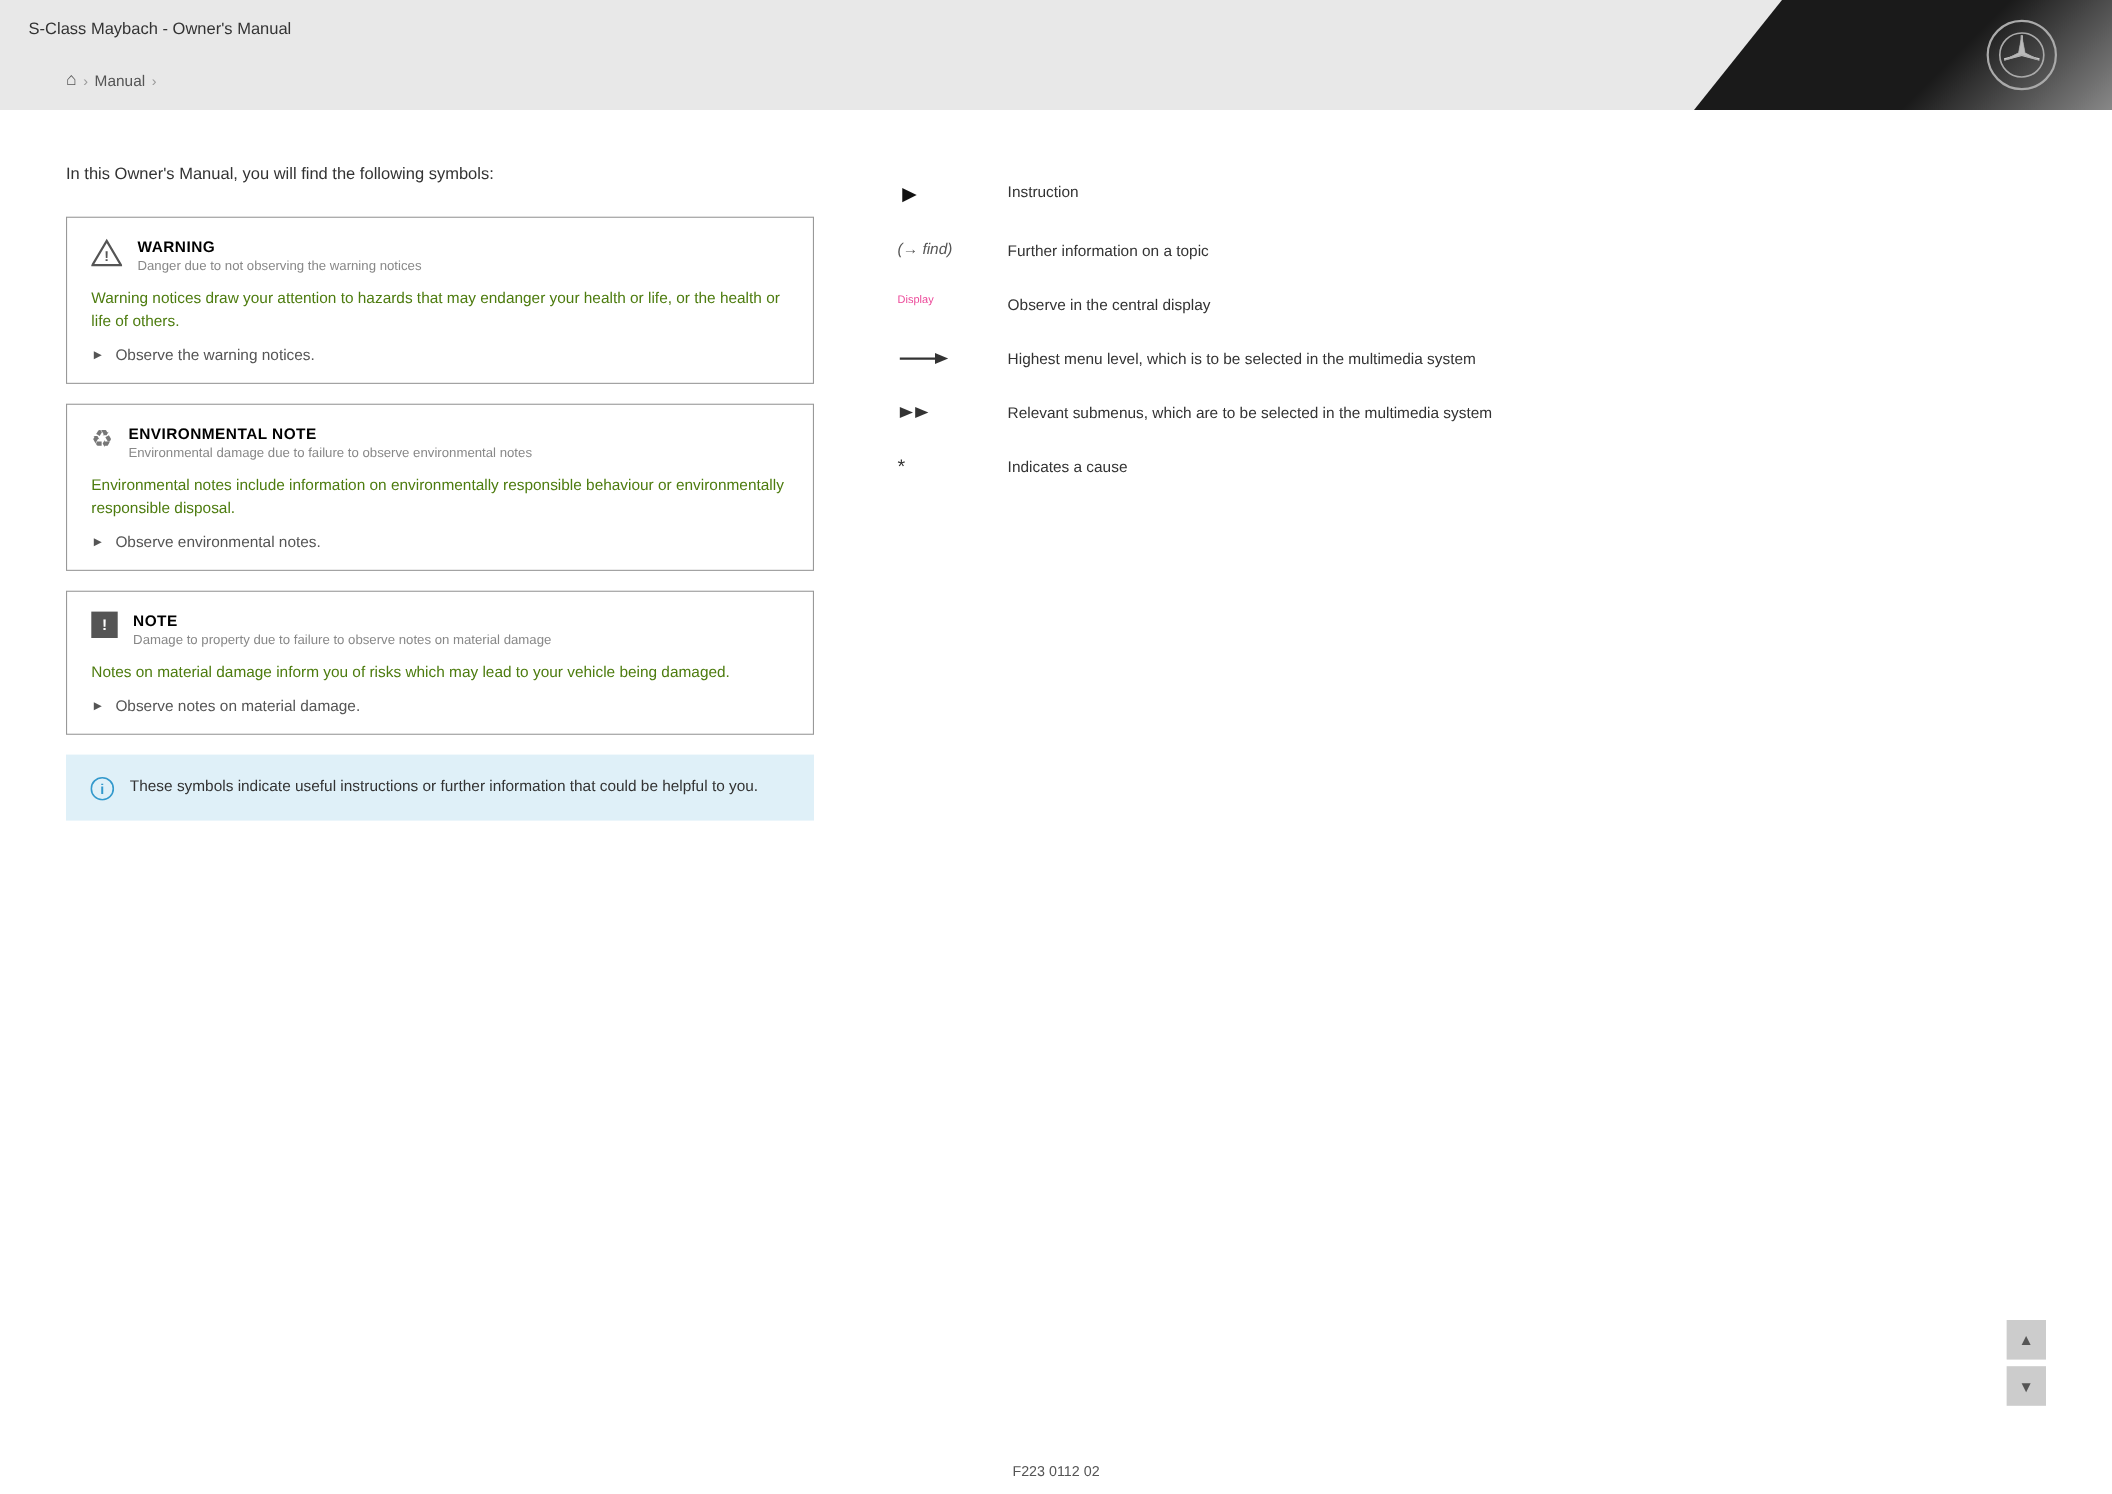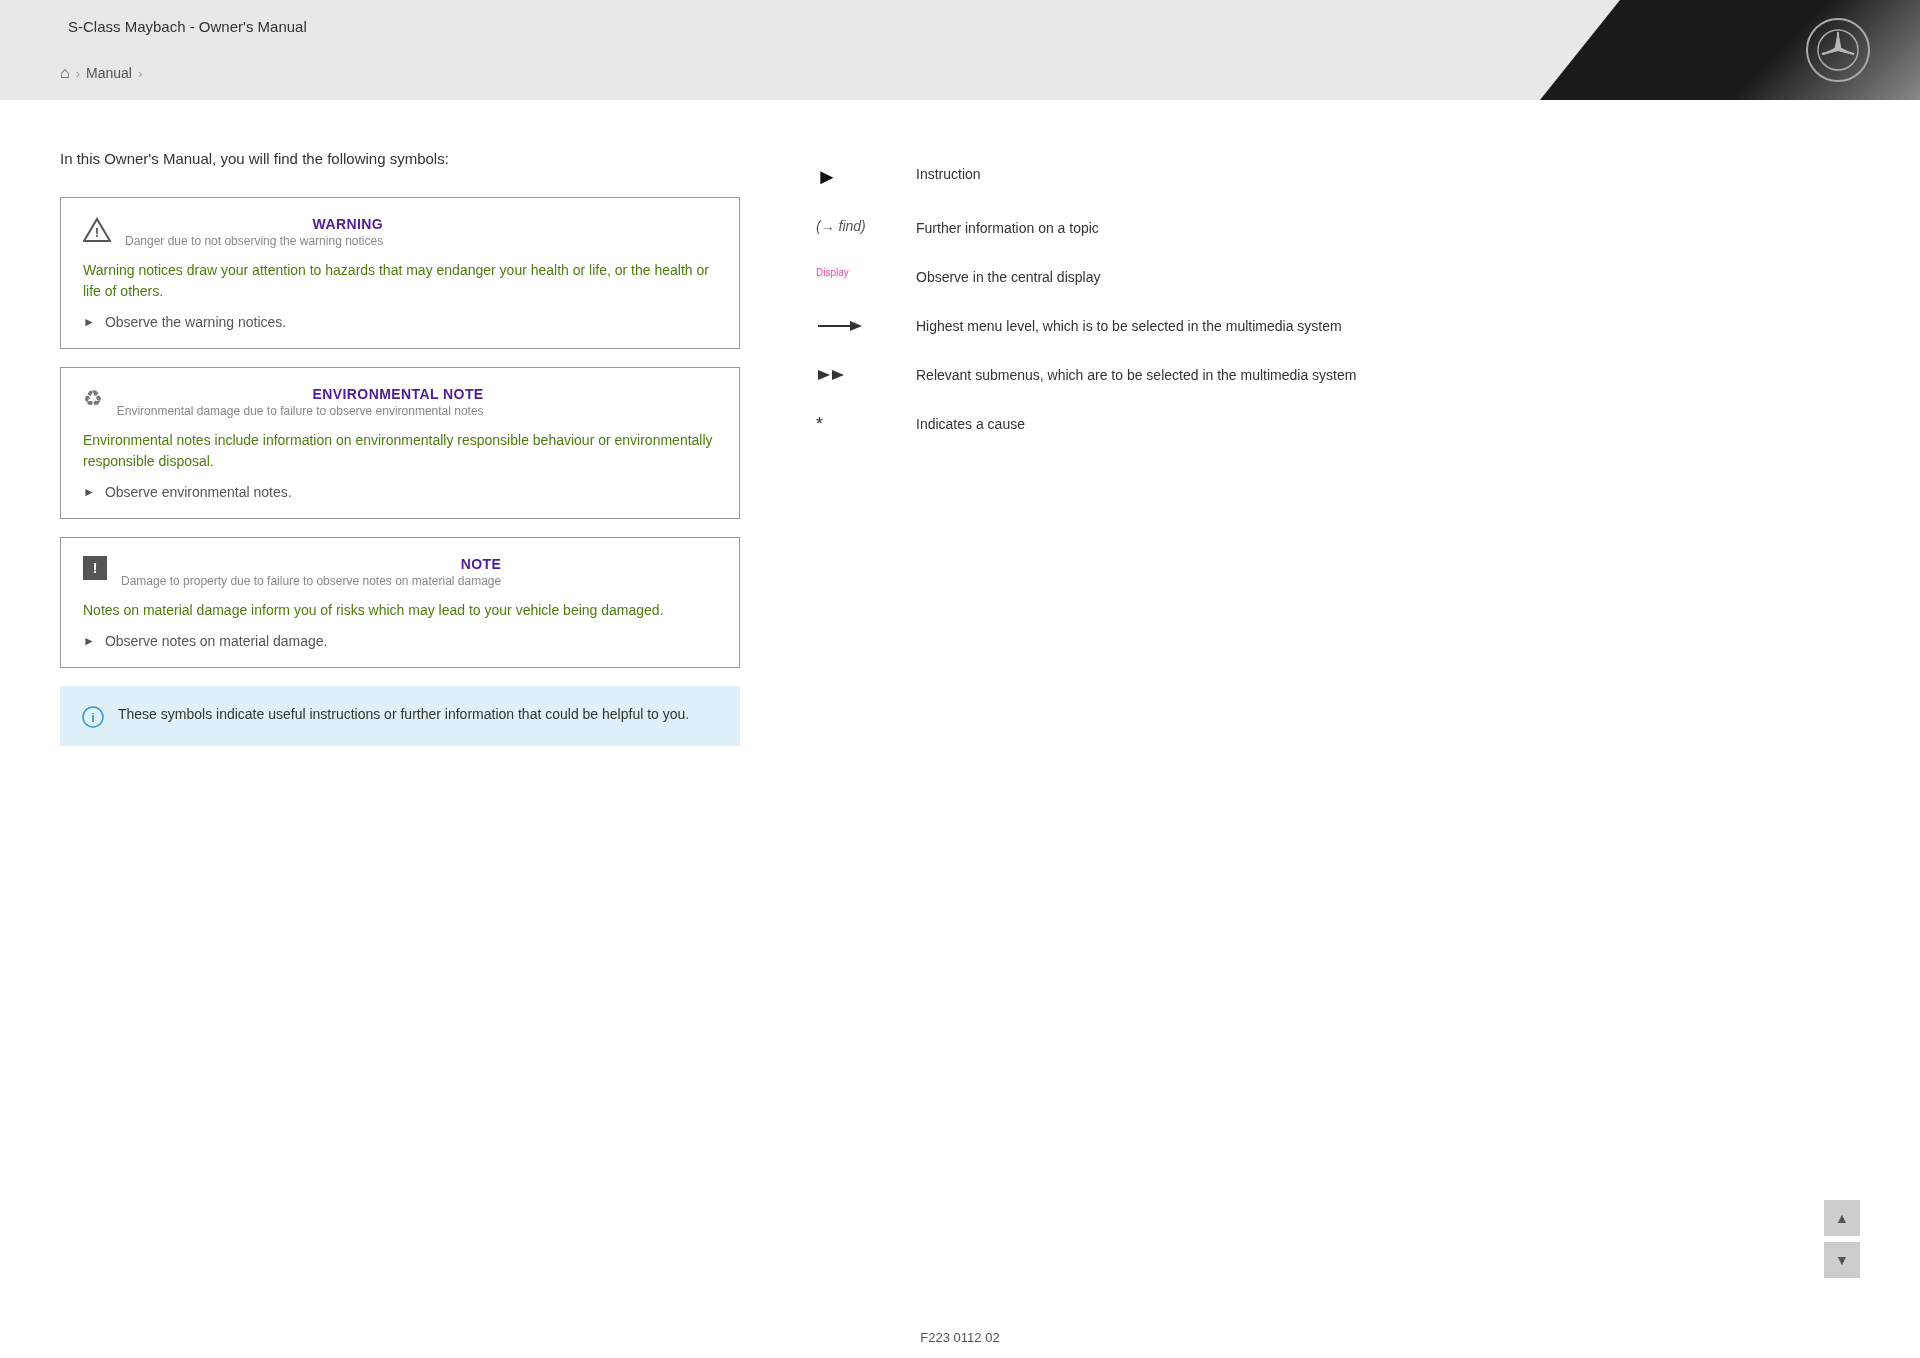--- a/index.html
+++ b/index.html
@@ -16,21 +16,21 @@
     .header {
       background: #e8e8e8;
       height: 100px;
       display: flex;
       align-items: center;
       position: relative;
     }
     .header-title {
       font-size: 15px;
       color: #333;
-      padding-left: 68px;
+      padding-left: 26px;
       position: absolute;
       top: 18px;
       left: 0;
     }
     .breadcrumb {
       display: flex;
       align-items: center;
       gap: 6px;
       position: absolute;
       bottom: 18px;
@@ -114,23 +114,22 @@
     .notice-header {
       display: flex;
       align-items: flex-start;
       gap: 14px;
       margin-bottom: 12px;
     }
     .notice-title-block {}
     .notice-title {
       font-weight: bold;
       font-size: 14px;
-      color: #4c1d95;
+      color: #000000;
       letter-spacing: 0.03em;
-      text-align: right;
     }
     .notice-subtitle {
       font-size: 12px;
       color: #888;
       margin-top: 2px;
     }
     .notice-body {
       font-size: 14px;
       color: #4d7c0f;
       line-height: 1.5;

